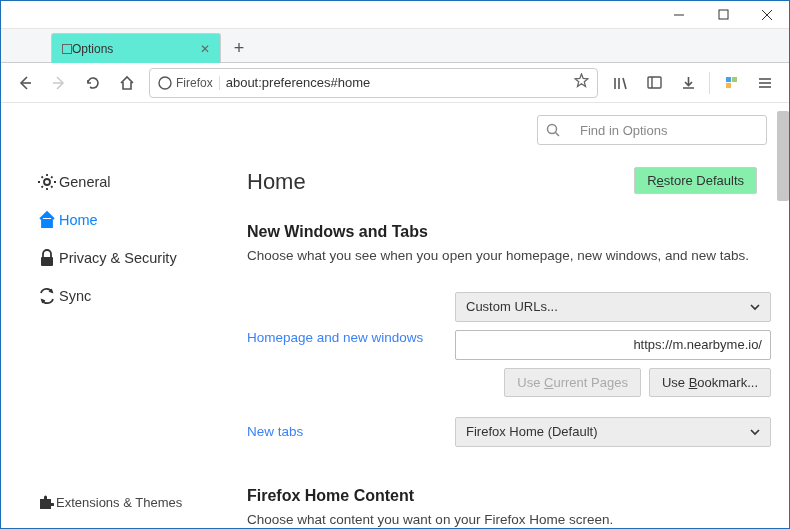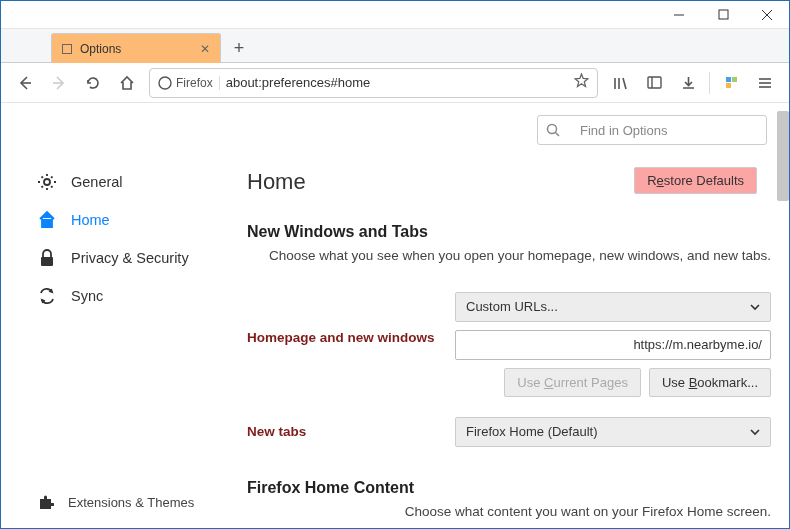--- a/index.html
+++ b/index.html
@@ -1,50 +1,50 @@
 <!DOCTYPE html>
 <html><head>
 <meta charset="utf-8">
 <style>
 * { margin: 0; padding: 0; box-sizing: border-box; font-family: "Segoe UI", Arial, sans-serif; }
 body { width: 790px; height: 529px; background: #fff; overflow: hidden; border: 1px solid #1e6fb8; }
 .titlebar { height: 28px; background: #fff; display: flex; justify-content: flex-end; align-items: center; border-bottom: 1px solid #e5e5e5; }
 .winbtn { width: 44px; height: 28px; display: flex; align-items: center; justify-content: center; }
 .winbtn svg { display: block; }
 .tabstrip { height: 34px; background: #f5f6f7; display: flex; align-items: flex-end; padding-left: 50px; border-bottom: 1px solid #ccc; position: relative; }
-.tab { height: 30px; background: #fdba74; border: 1px solid #ccc; border-bottom: none; border-top-left-radius: 3px; border-top-right-radius: 3px; display: flex; align-items: center; padding: 0 10px; gap: 8px; min-width: 170px; position: relative; top: 1px; }
+.tab { height: 30px; background: #5eead4; border: 1px solid #ccc; border-bottom: none; border-top-left-radius: 3px; border-top-right-radius: 3px; display: flex; align-items: center; padding: 0 10px; min-width: 170px; position: relative; top: 1px; }
 .tab .sq { width: 10px; height: 10px; border: 1px solid #666; }
 .tab .title { font-size: 12px; color: #333; flex: 1; }
 .tab .x { font-size: 12px; color: #666; }
 .newtab { width: 28px; height: 28px; display: flex; align-items: center; justify-content: center; font-size: 18px; color: #555; margin-left: 4px; }
 .toolbar { height: 40px; display: flex; align-items: center; padding: 0 8px; gap: 2px; border-bottom: 1px solid #e5e5e5; }
 .tbtn { width: 32px; height: 32px; display: flex; align-items: center; justify-content: center; color: #555; }
 .tbtn.disabled { color: #bbb; }
 .urlbar { flex: 1; height: 30px; border: 1px solid #ccc; border-radius: 4px; display: flex; align-items: center; padding: 0 8px; gap: 6px; margin: 0 4px; }
 .urlbar .branding { display: flex; gap: 4px; font-size: 12px; color: #555; padding-right: 6px; border-right: 1px solid #ddd; }
 .urlbar .url { flex: 1; font-size: 13px; color: #333; }
 .urlbar .star { color: #666; }
 .content { display: flex; height: calc(529px - 28px - 34px - 40px - 2px); }
 .sidebar { width: 218px; padding: 60px 0 10px 36px; display: flex; flex-direction: column; font-size: 14.5px; color: #333; }
-.sbitem { display: flex; align-items: center; gap: 14px; padding: 9px 0; cursor: pointer; }
+.sbitem { display: flex; align-items: center; gap: 2px; padding: 9px 0; cursor: pointer; }
 .sbitem.active { color: #0a84ff; }
 .sbitem svg { flex-shrink: 0; }
 .sbitem.active svg { stroke: #0a84ff; fill: #0a84ff; }
 .sbspacer { flex: 1; }
 .sbfoot .sbitem { font-size: 13px; color: #444; padding: 7px 0; }
 .main { flex: 1; padding: 16px 18px 0 28px; position: relative; overflow: hidden; }
 .search { position: absolute; top: 12px; right: 22px; width: 230px; height: 30px; border: 1px solid #ccc; border-radius: 3px; display: flex; align-items: center; padding: 0 8px; gap: 20px; font-size: 13px; color: #888; }
 .scroll { position: absolute; right: 0; top: 8px; width: 12px; height: 90px; background: #c7c7c7; border-radius: 2px; }
 h1.page { font-size: 22px; font-weight: 400; color: #333; margin-top: 50px; }
-.restore { position: absolute; right: 32px; top: 64px; background: #fca5a5; border: 1px solid #ccc; padding: 5px 12px; font-size: 13px; color: #333; border-radius: 2px; }
+.restore { position: absolute; right: 32px; top: 64px; background: #86efac; border: 1px solid #ccc; padding: 5px 12px; font-size: 13px; color: #333; border-radius: 2px; }
 .restore .ul { text-decoration: underline; }
 h2.sec { font-size: 16px; font-weight: 700; color: #222; margin-top: 28px; }
-p.desc { font-size: 13.5px; color: #444; margin-top: 6px; line-height: 1.4; text-align: right; }
+p.desc { font-size: 13.5px; color: #444; margin-top: 6px; line-height: 1.4; }
 .row { display: flex; align-items: center; margin-top: 20px; }
-.row .label { width: 208px; font-size: 13.5px; color: #7f1d1d; font-weight: bold; }
+.row .label { width: 208px; font-size: 13.5px; color: #3b82f6; }
 .row .controls { flex: 1; }
 .select { background: #ededed; border: 1px solid #ccc; border-radius: 2px; height: 30px; display: flex; align-items: center; justify-content: space-between; padding: 0 10px; font-size: 13px; color: #333; cursor: pointer; }
 .textin { width: 100%; height: 30px; border: 1px solid #bbb; border-radius: 2px; padding: 0 8px; font-size: 13px; color: #333; }
 .btnrow { display: flex; gap: 8px; margin-top: 8px; justify-content: flex-end; }
 .btn { background: #ededed; border: 1px solid #ccc; border-radius: 2px; padding: 6px 12px; font-size: 13px; color: #333; }
 .btn.disabled { color: #aaa; }
 .ul { text-decoration: underline; }
 </style>
 </head>
 <body>
@@ -230,16 +230,16 @@
       <div class="controls">
         <div class="select">
           <span>Firefox Home (Default)</span>
           <svg width="10" height="10" fill="none" stroke="#333" stroke-width="1.6">
               <path d="M1 3 L5 7 L9 3"></path>
             </svg>
         </div>
       </div>
     </div>
 
-    <h2 class="sec" style="margin-top:32px">Firefox Home Content</h2>
+    <h2 class="sec" style="margin-top:40px">Firefox Home Content</h2>
     <p class="desc">Choose what content you want on your Firefox Home screen.</p>
   </div>
 </div>
 
 </body></html>

